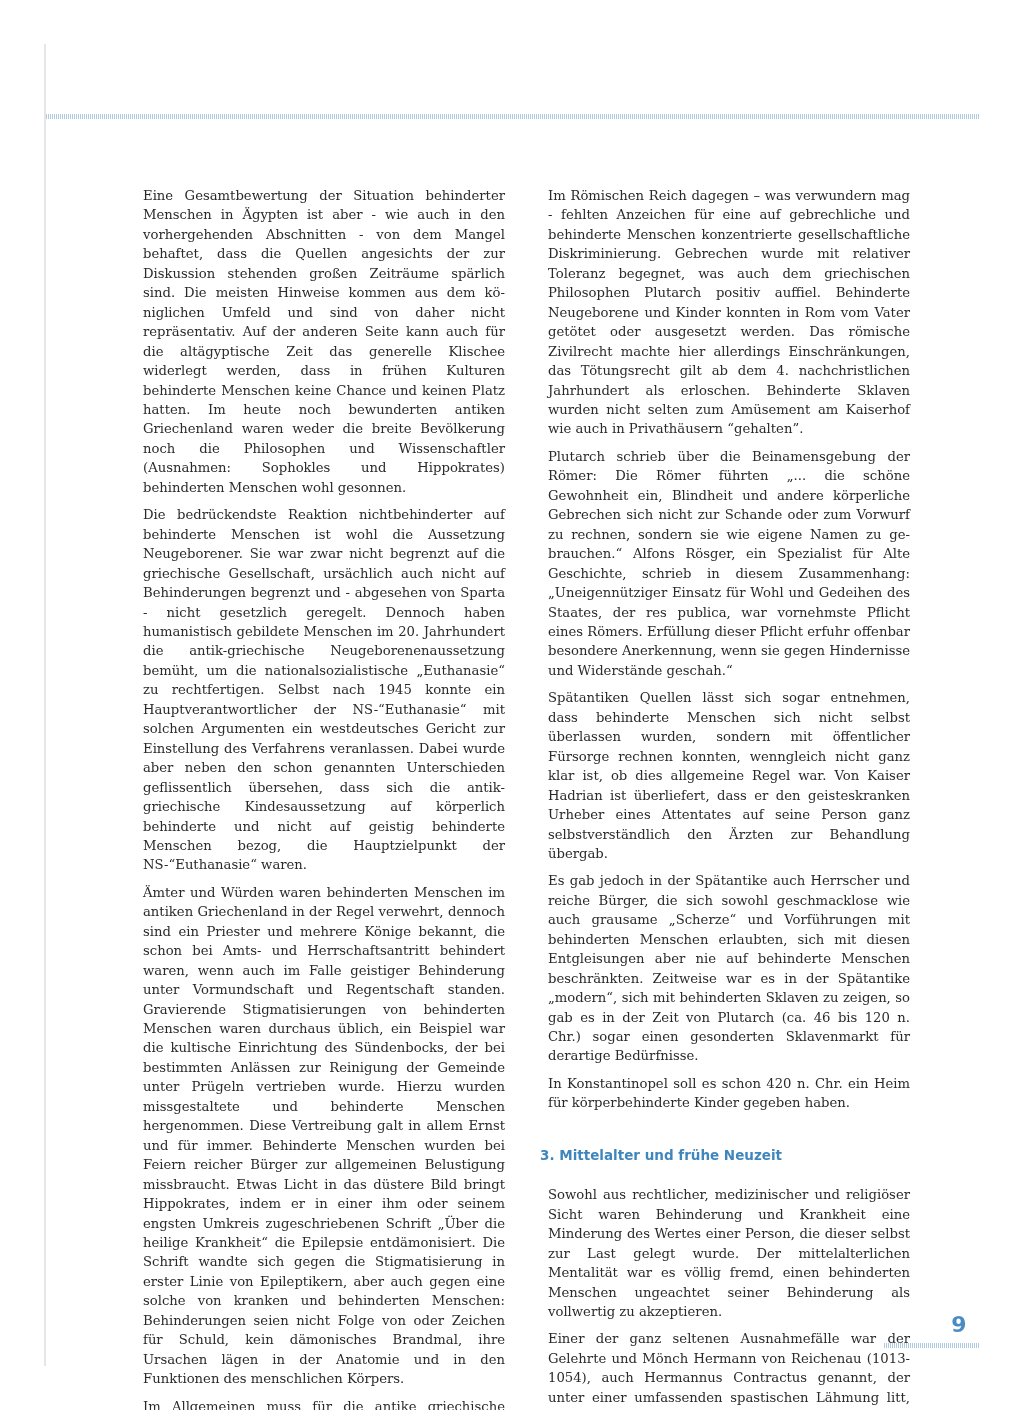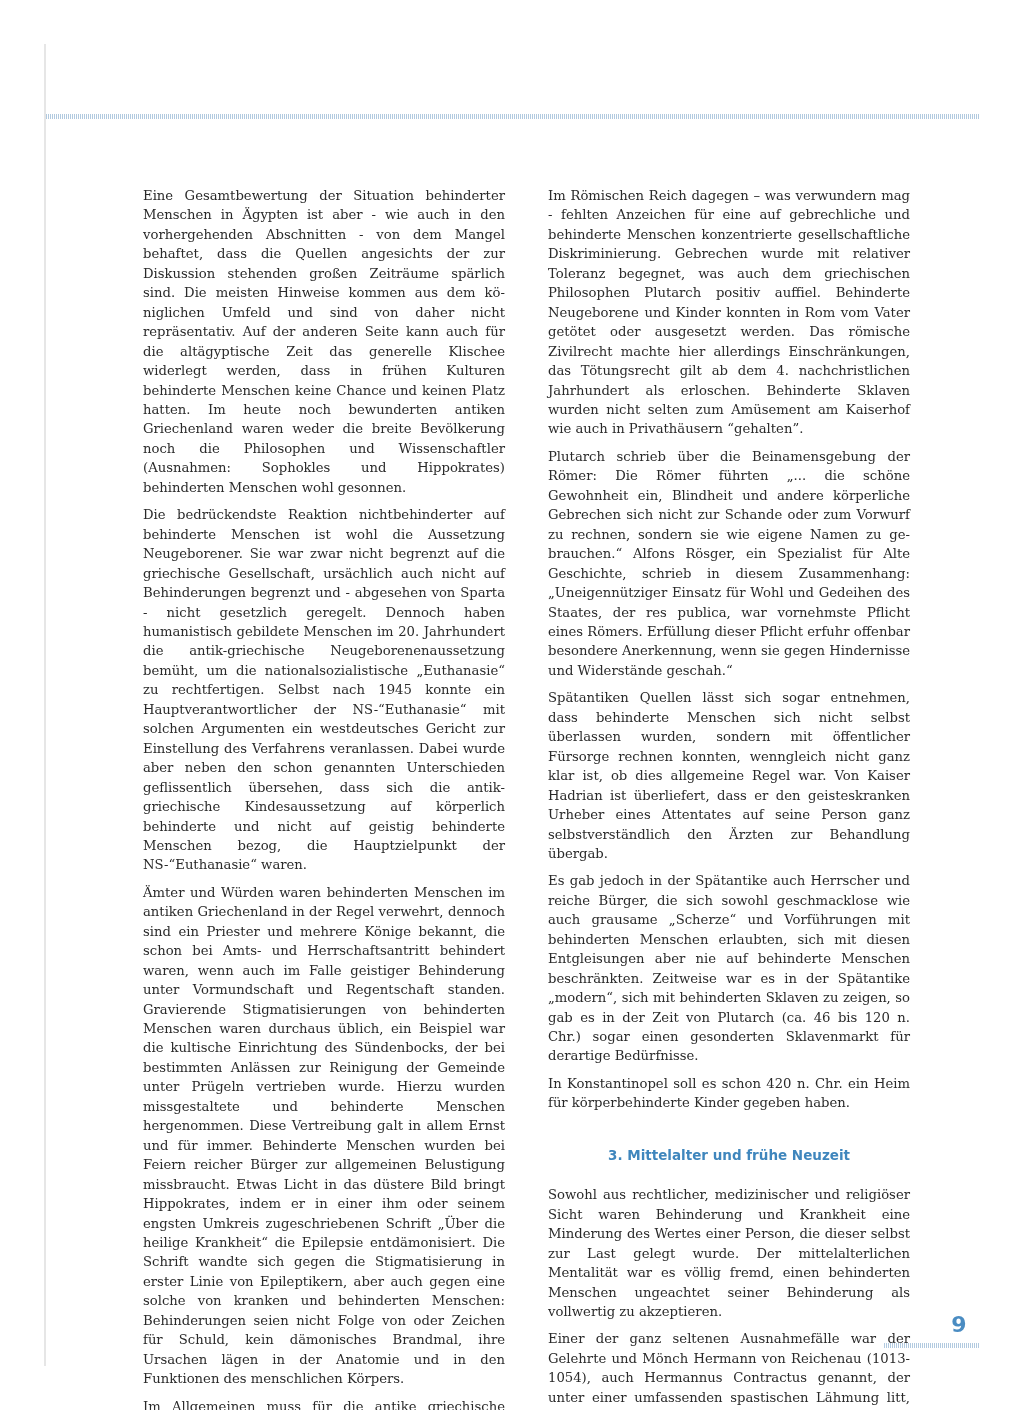--- a/index.html
+++ b/index.html
@@ -17,21 +17,21 @@
     font-family: "DejaVu Serif", "Liberation Serif", serif;
     font-size: 13.2px; line-height: 19.45px; color: #2a2a2a;
     text-align: justify; hyphens: manual;
   }
   .col p { margin: 8px; }
   .col-left { left: 135px; }
   .col-right { left: 540px; }
   .section-heading {
     font-family: "DejaVu Sans", "Liberation Sans", sans-serif;
     font-weight: bold; font-size: 13.5px; color: #3f86bd;
-    margin: 33px 0 20px 0; text-align: center;
+    margin: 33px 0 20px 0; text-align: left;
   }
   .page-number {
     position: absolute; left: 944px; top: 1312px; width: 30px; text-align: center;
     font-family: "DejaVu Sans", "Liberation Sans", sans-serif;
     font-weight: bold; font-size: 22px; color: #4a8cc2;
   }
 </style>
 </head>
 <body>
 

